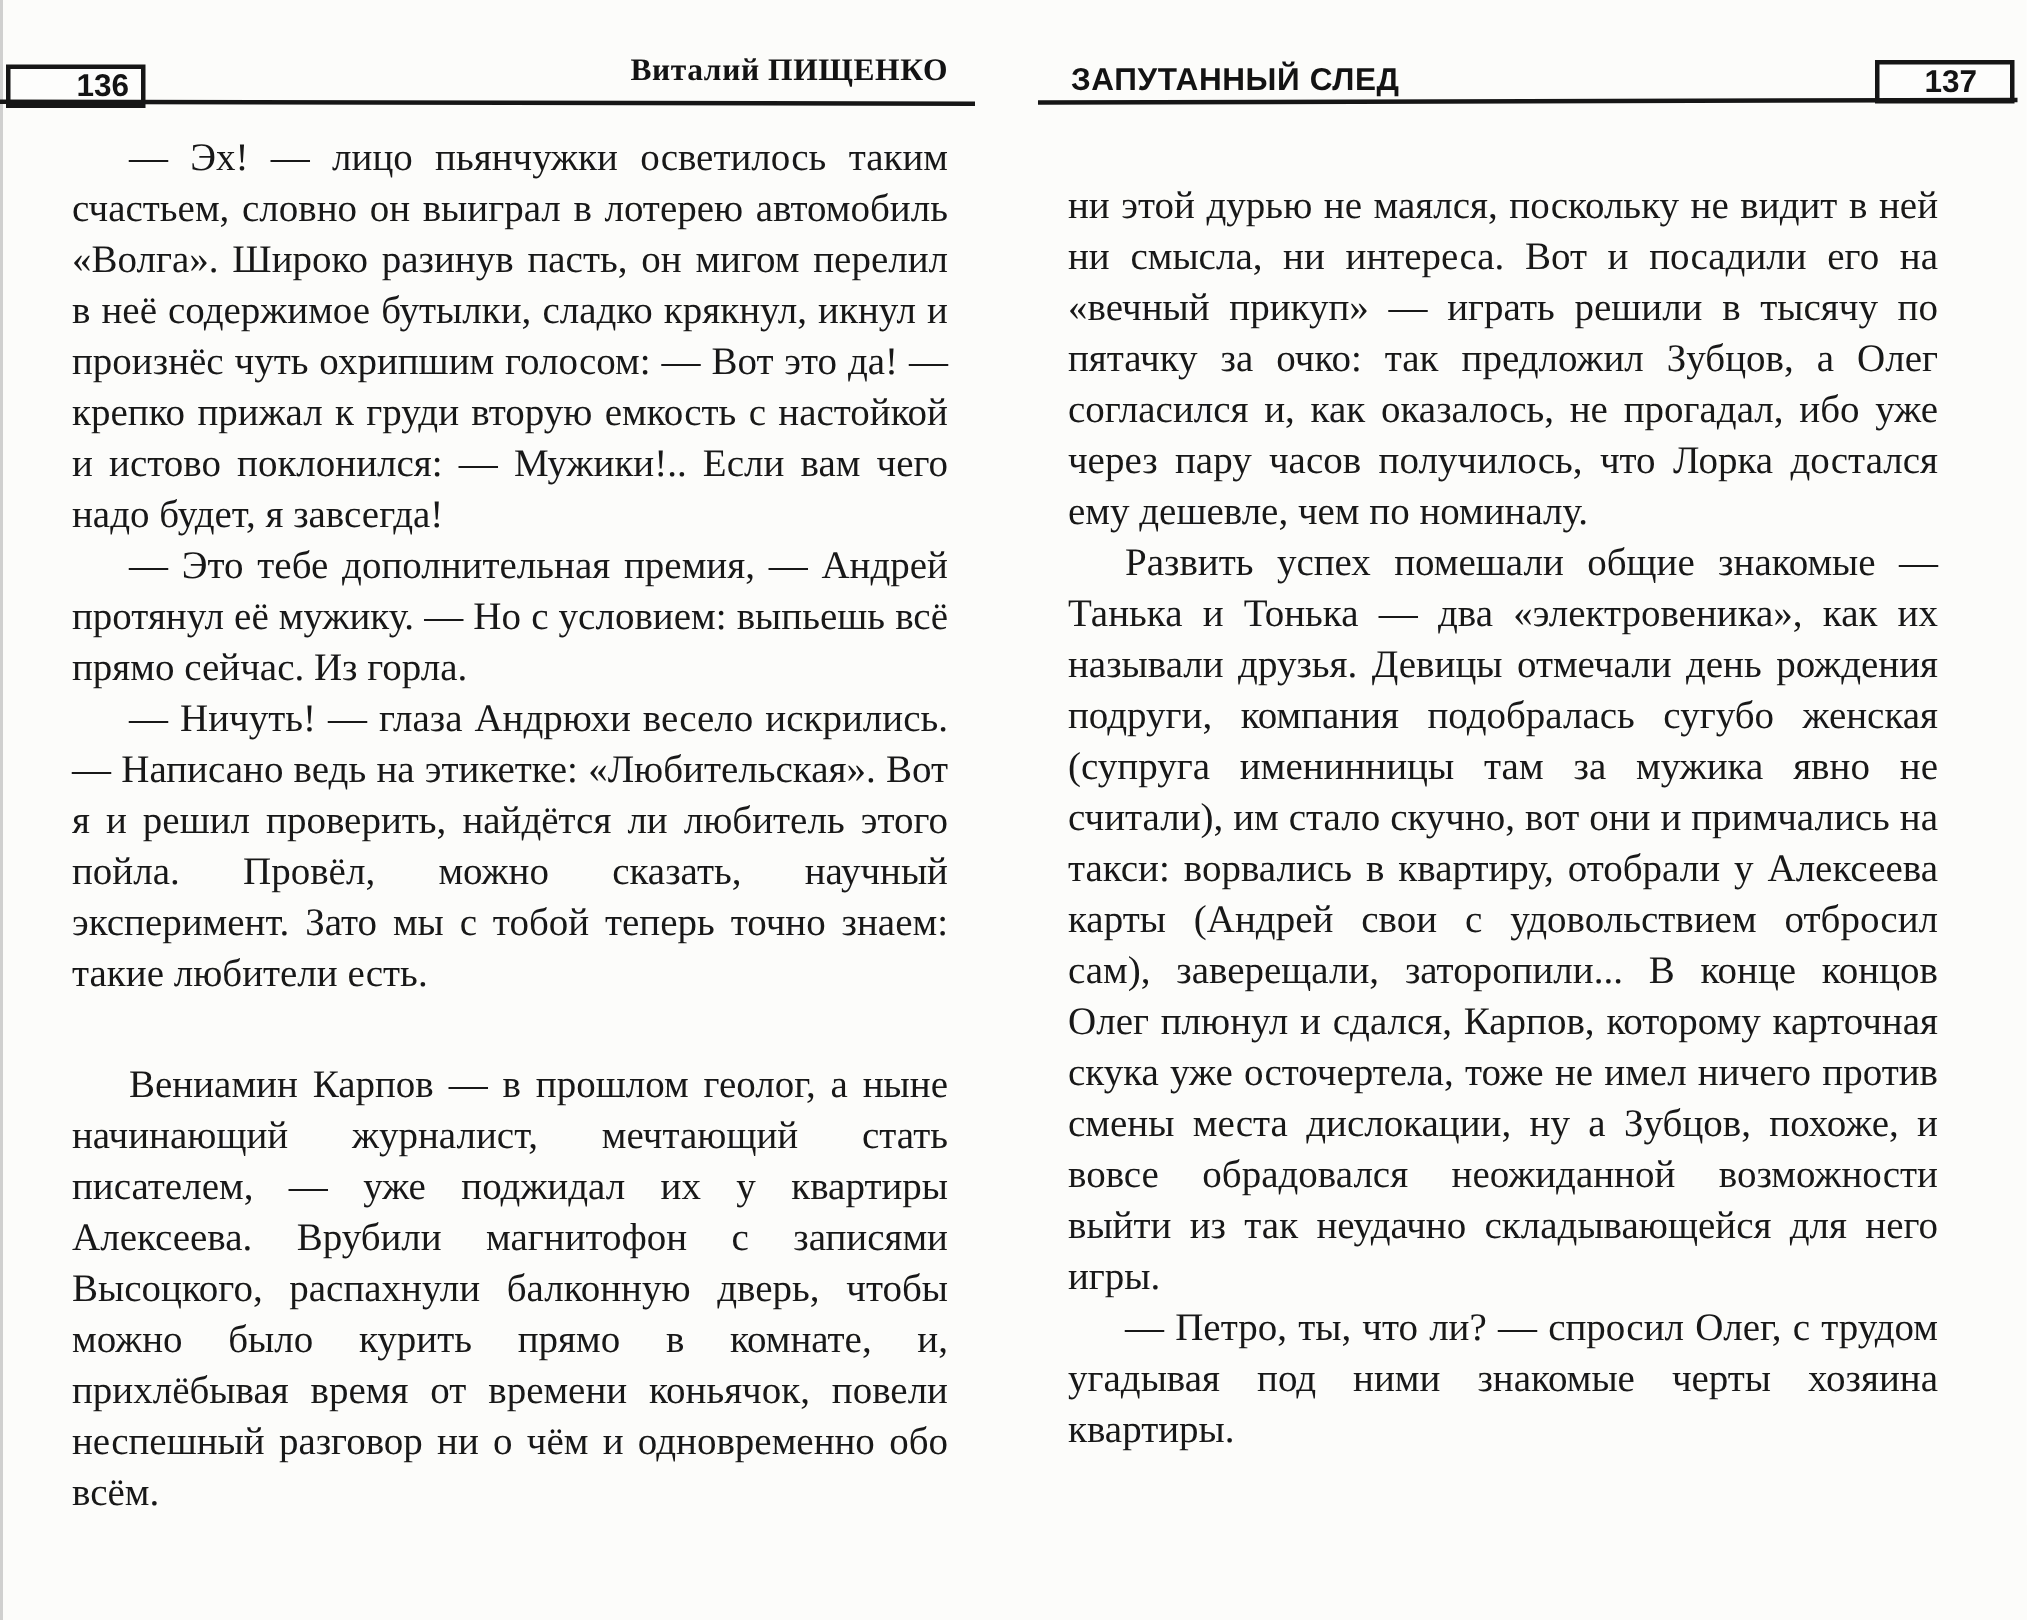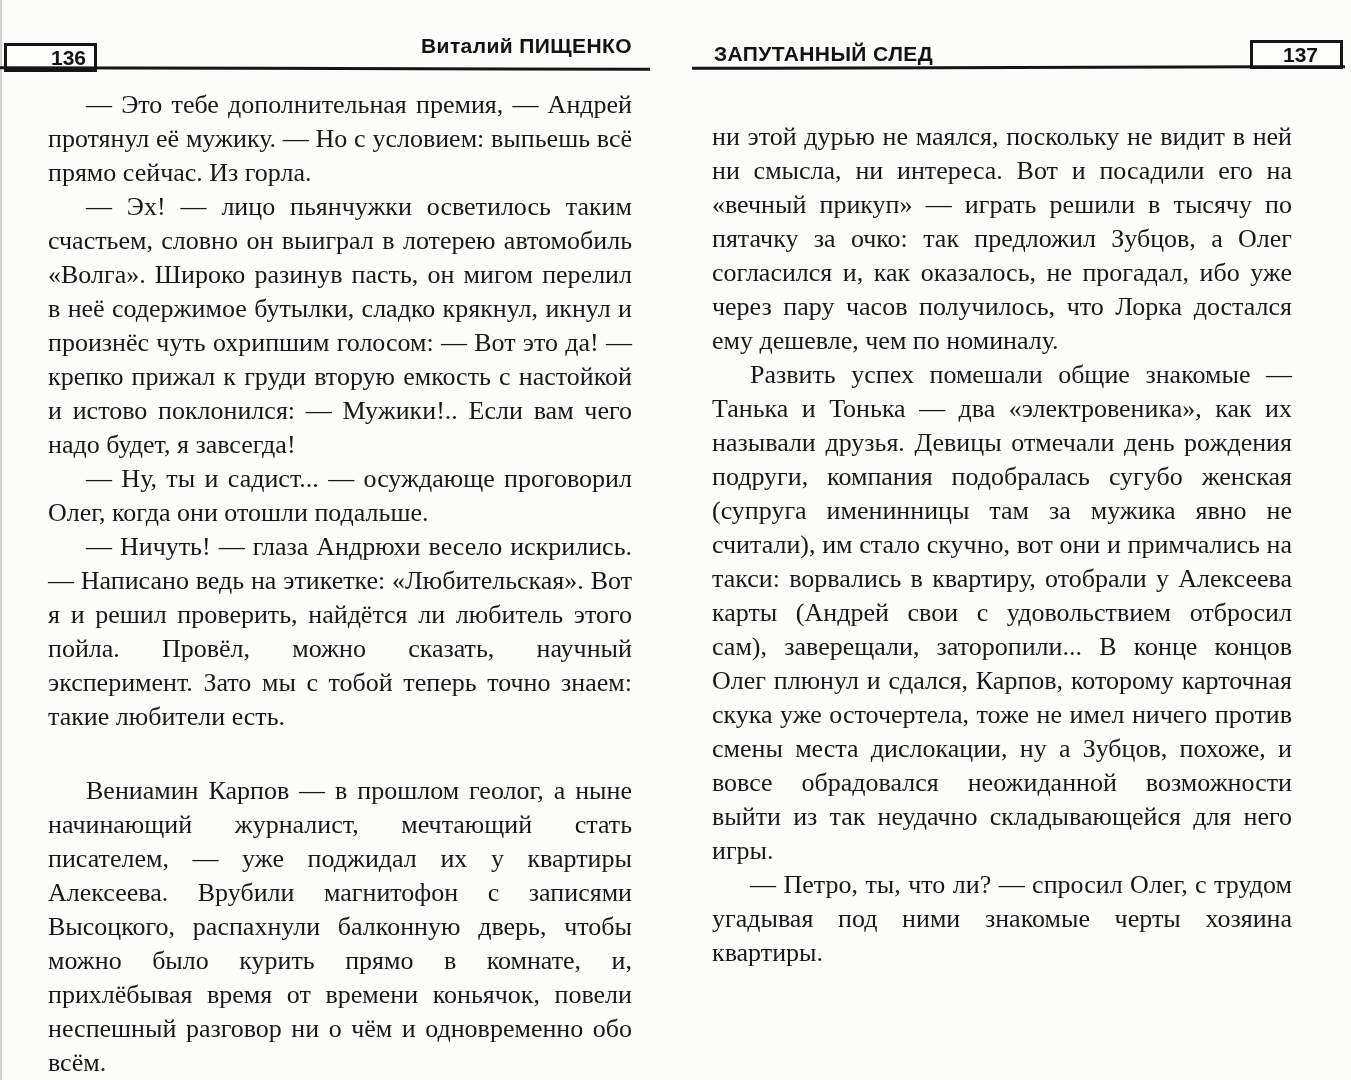--- a/index.html
+++ b/index.html
@@ -26,21 +26,21 @@
     line-height:23px; color:#141414; box-sizing:content-box;
   }
   .page-left  .pagenum-box { left:4px;  top:43px; width:79px; text-align:right; padding-right:8px; }
   .page-right .pagenum-box { left:574px; top:40px; width:79px; text-align:center;  padding-left:8px; }
 
   .running-title {
     position:absolute; font-family:"Liberation Sans", sans-serif;
     font-weight:600; font-size:21px; letter-spacing:.4px; color:#131313;
     white-space:nowrap;
   }
-  .page-left  .running-title { top:34px; right:28px; }
+  .page-left  .running-title { top:34px; right:28px;font-family:Liberation Serif, serif; }
   .page-right .running-title { top:42px; left:38px; }
 
   .body-text {
     position:absolute; top:88px; font-size:26px; line-height:34px;
     text-align:justify; hyphens:auto;
   }
   .page-left  .body-text { left:48px; width:584px; }
   .page-right .body-text { left:36px; width:580px; }
 
   .body-text p { margin:0; text-indent:38px; }
@@ -54,23 +54,22 @@
   <div class="edge-left"></div>
 
   <div class="page page-left">
     <div class="pagenum-box">
       <span>136</span>
     </div>
     <div class="running-title">Виталий ПИЩЕНКО</div>
     <div class="hdr-rule"></div>
 
     <div class="body-text">
+      <p>— Эх! — лицо пьянчужки осветилось таким счастьем, словно он выиграл в лотерею автомобиль «Волга». Широко разинув пасть, он мигом перелил в неё содержимое бутылки, сладко крякнул, икнул и произнёс чуть охрипшим голосом: — Вот это да! — крепко прижал к груди вторую емкость с настойкой и истово поклонился: — Мужики!.. Если вам чего надо будет, я завсегда!</p>
       <p>— Это тебе дополнительная премия, — Андрей протянул её мужику. — Но с условием: выпьешь всё прямо сейчас. Из горла.</p>
-      <p>— Эх! — лицо пьянчужки осветилось таким счастьем, словно он выиграл в лотерею автомобиль «Волга». Широко разинув пасть, он мигом перелил в неё содержимое бутылки, сладко крякнул, икнул и произнёс чуть охрипшим голосом: — Вот это да! — крепко прижал к груди вторую емкость с настойкой и истово поклонился: — Мужики!.. Если вам чего надо будет, я завсегда!</p>
-      <p>— Ну, ты и садист... — осуждающе проговорил Олег, когда они отошли подальше.</p>
       <p>— Ничуть! — глаза Андрюхи весело искрились. — Написано ведь на этикетке: «Любительская». Вот я и решил проверить, найдётся ли любитель этого пойла. Провёл, можно сказать, научный эксперимент. Зато мы с тобой теперь точно знаем: такие любители есть.</p>
       <div class="section-break"></div>
       <p>Вениамин Карпов — в прошлом геолог, а ныне начинающий журналист, мечтающий стать писателем, — уже поджидал их у квартиры Алексеева. Врубили магнитофон с записями Высоцкого, распахнули балконную дверь, чтобы можно было курить прямо в комнате, и, прихлёбывая время от времени коньячок, повели неспешный разговор ни о чём и одновременно обо всём.</p>
 
     </div>
   </div>
 
   <div class="page page-right">
     <div class="running-title">ЗАПУТАННЫЙ СЛЕД</div>
     <div class="pagenum-box">

